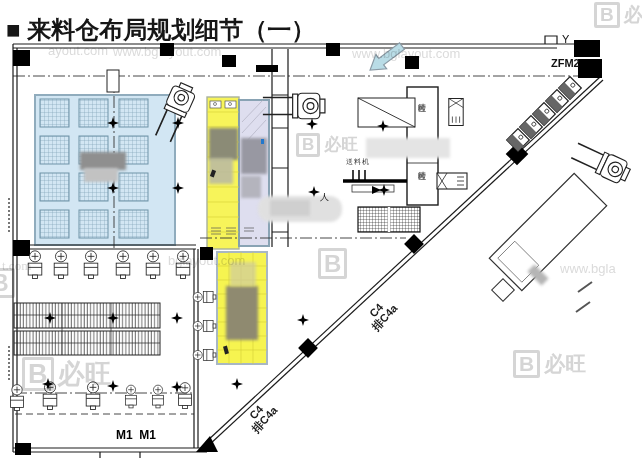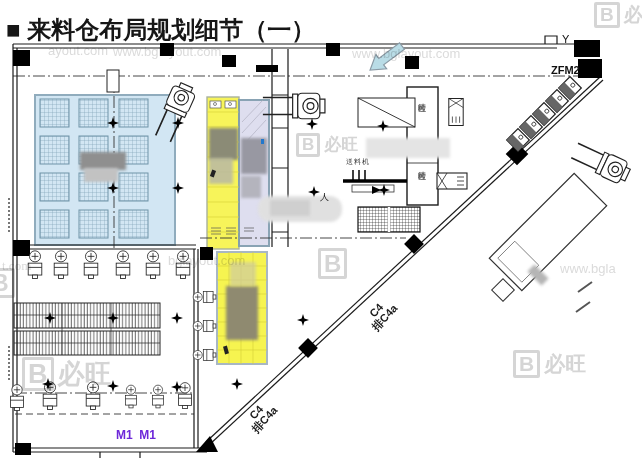--- a/index.html
+++ b/index.html
@@ -5,23 +5,23 @@
   html,body{margin:0;padding:0;background:#888;}
   .canvas{position:relative;width:642px;height:465px;background:#ffffff;overflow:hidden;
           font-family:"Liberation Sans","DejaVu Sans",sans-serif;}
   
   .title{position:absolute;left:6px;top:14px;font-size:24px;font-weight:bold;color:#161616;
          letter-spacing:0px;white-space:nowrap;}
   .crane-box{position:absolute;left:386px;top:9px;width:60px;height:27px;border:2px solid #e03a3a;
              background:#fff;color:#e03a3a;font-size:18px;font-weight:bold;text-align:center;
              line-height:27px;z-index:30;}
   .lbl{position:absolute;color:#111;white-space:pre;z-index:22;}
-  .lbl-zfm2{left:551px;top:57px;font-size:11px;font-weight:bold;margin-top:7px;}
+  .lbl-zfm2{left:551px;top:57px;font-size:11px;font-weight:bold;}
   .lbl-y{left:562px;top:33px;font-size:11px;}
-  .lbl-m1{left:116px;top:428px;font-size:12px;font-weight:bold;color:#6d28d9;}
+  .lbl-m1{left:116px;top:428px;font-size:12px;font-weight:bold;color:#000000;}
   .lbl-feeder{left:346px;top:157px;font-size:7px;color:#333;letter-spacing:1px;}
   .lbl-person{left:320px;top:191px;font-size:9px;color:#111;}
   .c4{position:absolute;z-index:22;color:#1a1a1a;transform:rotate(-47deg);line-height:11px;
       font-size:11px;font-weight:bold;white-space:nowrap;}
   .c4 .l2{margin-left:-8px;}
   .c4-upper{left:372px;top:300px;}
   .c4-lower{left:252px;top:402px;}
   .room-lbl{position:absolute;writing-mode:vertical-rl;font-size:8px;color:#555;
             letter-spacing:1px;z-index:22;}
   .room-a{left:415px;top:96px;height:40px;}

